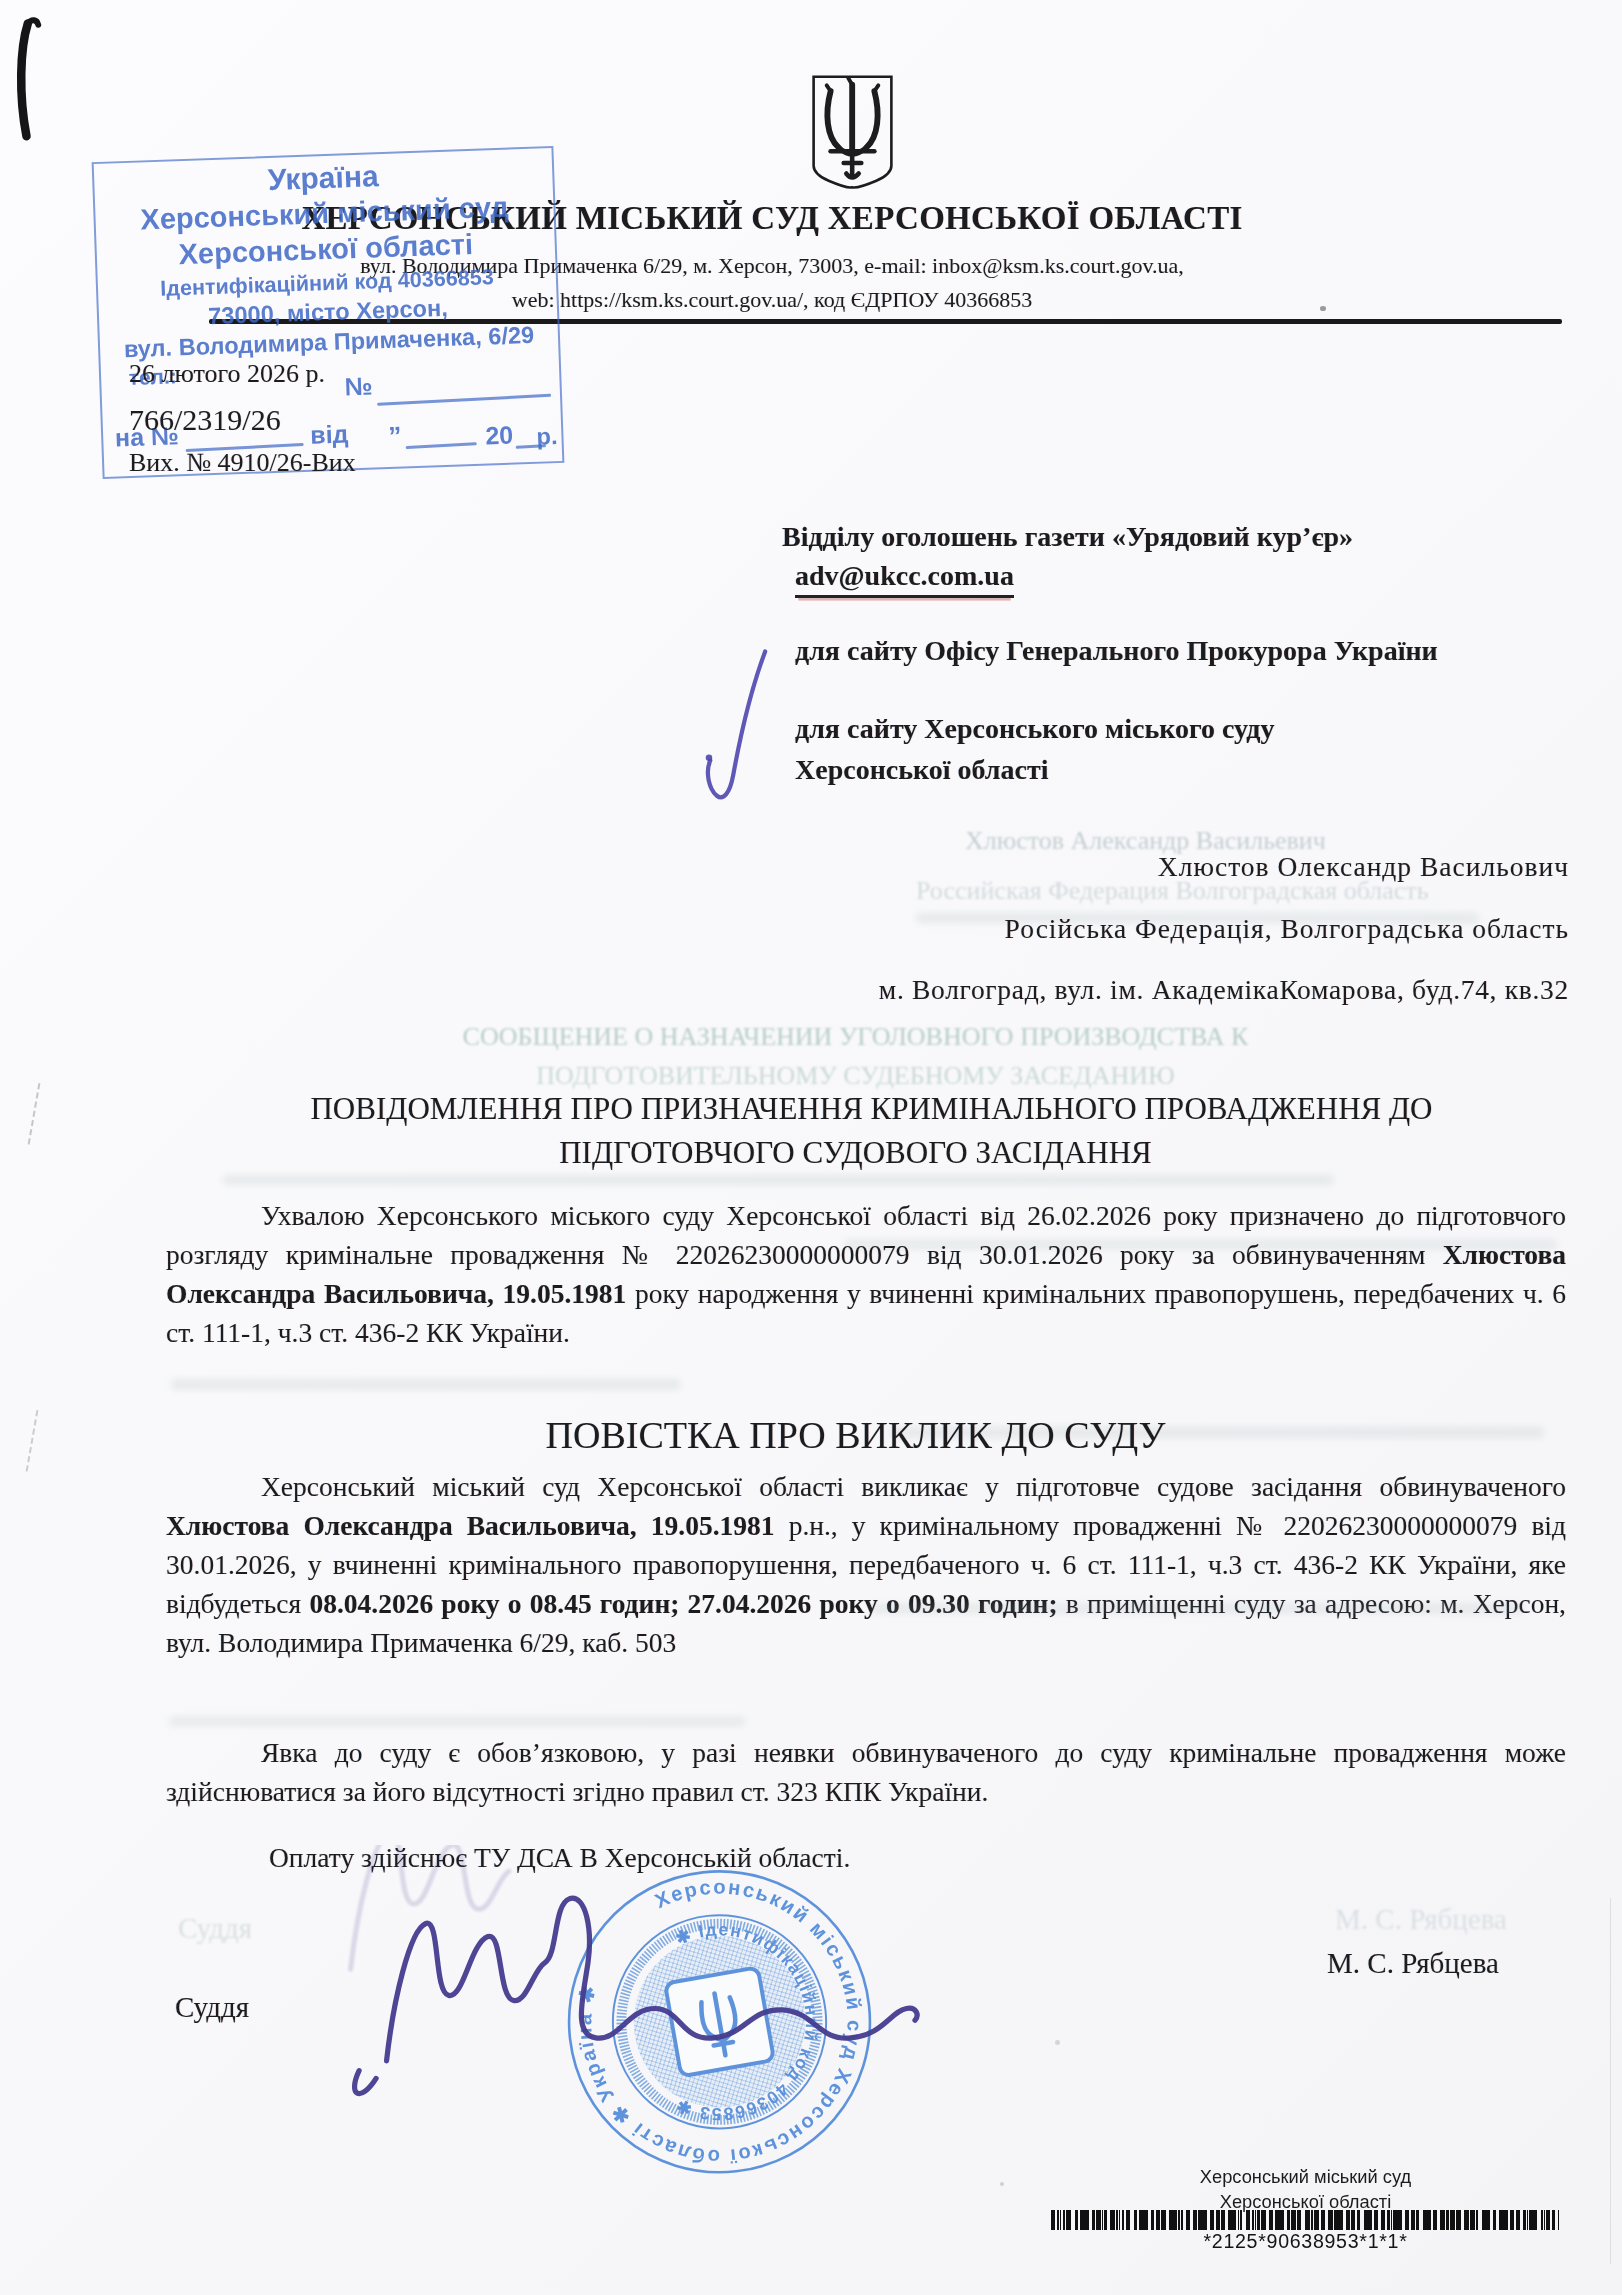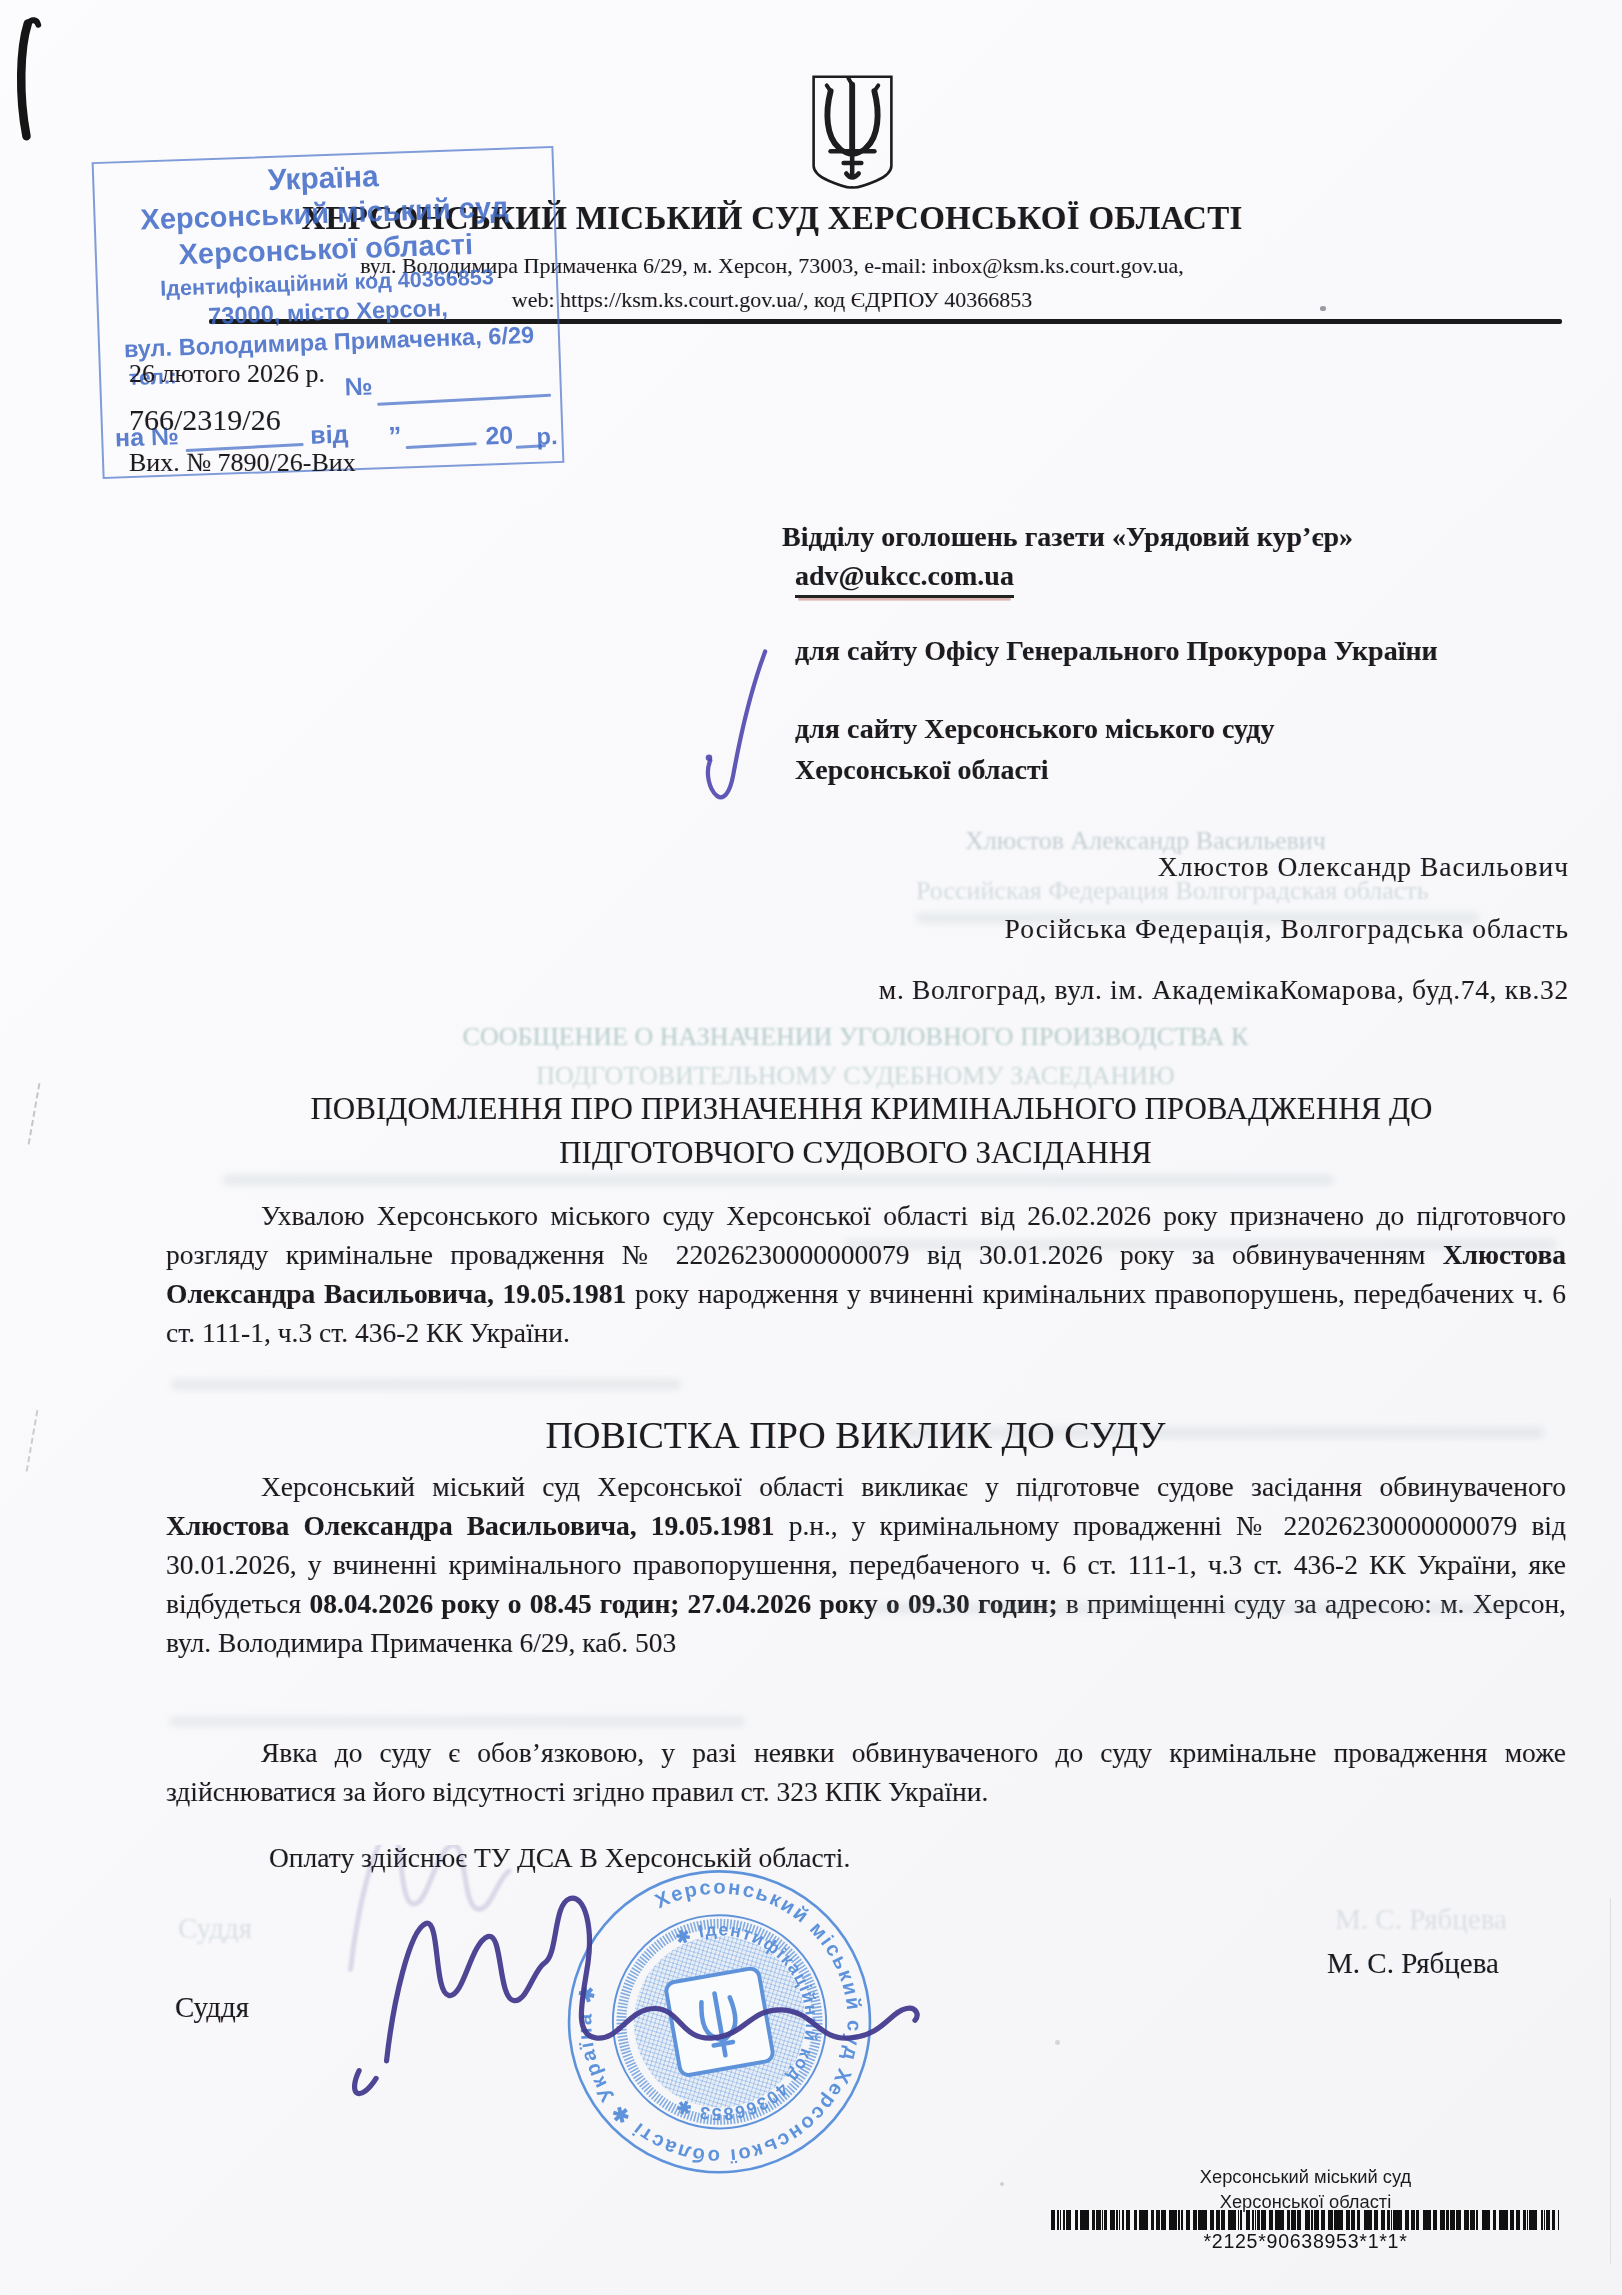--- a/index.html
+++ b/index.html
@@ -73,21 +73,21 @@
     <div class="abs" style="left:207px;top:264px;font-size:25px;">від</div>
     <div class="abs" style="left:285px;top:267px;font-size:26px;">”</div>
     <div class="bline" style="left:302px;top:292px;width:71px;transform:rotate(-1deg);"></div>
     <div class="abs" style="left:382px;top:271px;font-size:25px;">20</div>
     <div class="bline" style="left:412px;top:296px;width:30px;transform:rotate(-1deg);"></div>
     <div class="abs" style="left:433px;top:275px;font-size:23.6px;">р.</div>
   </div>
 
   <div class="abs doc-text" style="left:129px;top:359px;font-size:26px;">26 лютого 2026 р.</div>
   <div class="abs doc-text" style="left:129px;top:403px;font-size:30px;">766/2319/26</div>
-  <div class="abs doc-text" style="left:129px;top:448px;font-size:26px;">Вих. № 7890/26-Вих</div>
+  <div class="abs doc-text" style="left:129px;top:448px;font-size:26px;">Вих. № 4910/26-Вих</div>
 
   <div class="abs doc-text b" style="left:782px;top:521px;font-size:28px;">Відділу оголошень газети «Урядовий кур’єр»</div>
   <div class="abs doc-text b" style="left:795px;top:560px;font-size:28px;border-bottom:3.3px solid #222;padding-bottom:2.6px;box-shadow:0 5.9px 0 -3.3px rgba(170,50,40,.35);">adv@ukcc.com.ua</div>
   <div class="abs doc-text b" style="left:795px;top:635px;font-size:28px;">для сайту Офісу Генерального Прокурора України</div>
   <div class="abs doc-text b" style="left:795px;top:713px;font-size:28px;">для сайту Херсонського міського суду</div>
   <div class="abs doc-text b" style="left:795px;top:754px;font-size:28px;">Херсонської області</div>
 
   <svg class="abs" style="left:667px;top:622px;" width="131" height="209" viewBox="0 0 200 320">
     <path d="M150,45 C124,115 110,185 101,235 C96,262 86,274 76,266 C64,256 58,230 66,212" stroke="#4f46ae" stroke-width="6.5" fill="none" stroke-linecap="round" opacity=".9"></path>
     <circle cx="64" cy="208" r="5" fill="#4f46ae" opacity=".9"></circle>

